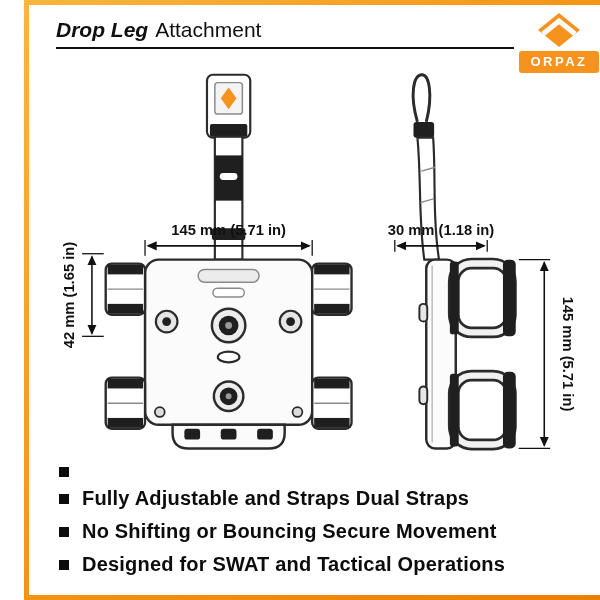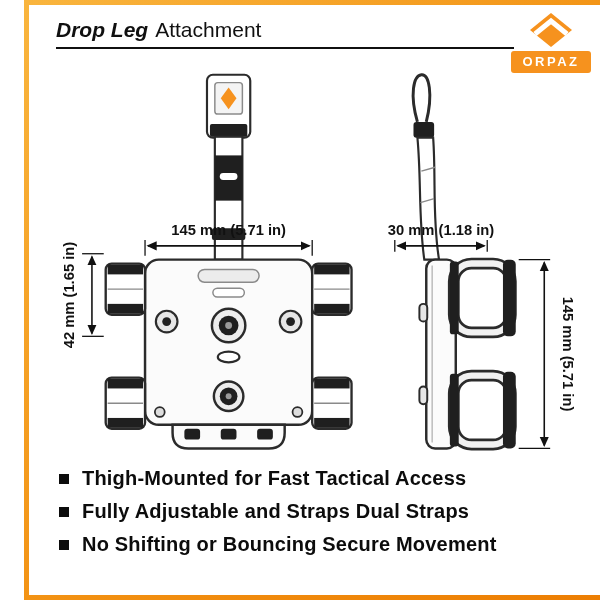--- a/index.html
+++ b/index.html
@@ -7,21 +7,21 @@
   .frame { width:600px; height:600px; box-sizing:border-box; padding:5px;
            background:linear-gradient(135deg,#f9b53e 0%,#f29011 55%,#ec7d02 100%);margin-left:24px; }
   .page { width:100%; height:100%; background:#ffffff; position:relative; overflow:hidden; }
 
   
   .header { position:relative; height:56px; box-sizing:border-box; padding:13px 24px 0 27px; }
   .title { font-size:21px; color:#101010; white-space:nowrap; }
   .title-bold { font-weight:bold; font-style:italic; }
   .title-reg { font-weight:400; margin-left:7px; }
   .divider { position:absolute; left:27px; top:42px; width:458px; height:2px; background:#101010; }
-  .logo { position:absolute; top:7px; right:28px; width:80px; text-align:center; }
+  .logo { position:absolute; top:7px; right:20px; width:80px; text-align:center; }
   .logo svg { display:block; margin:0 auto; }
   .logo-badge { margin-top:3px; background:#F6921E; color:#ffffff; font-weight:bold;
                 font-size:13px; letter-spacing:2.5px; padding:3px 0 4px; border-radius:3px; }
 
   
   svg.diagram { display:block; width:100%; height:auto; }
   svg.diagram text { font-family:"Liberation Sans", sans-serif; font-weight:bold;
                      font-size:15px; fill:#111111; }
   .outline { stroke:#2b2b2b; }
   .dimline { stroke:#111111; stroke-width:1.6; }
@@ -170,26 +170,29 @@
           <line class="extline" x1="498" y1="394" x2="530" y2="394"></line>
           <line class="dimline" x1="524" y1="205" x2="524" y2="391" marker-start="url(#arr)" marker-end="url(#arr)"></line>
           <text x="543" y="298" text-anchor="middle" transform="rotate(90 543 298)">145 mm (5.71 in)</text>
         </g>
       </g>
     </svg>
 
     <div class="features">
       <div class="feature">
         <span class="bullet"></span>
-        <span class="feature-text">Thigh-Mounted for Fast Tactical Access</span>
       </div>
       <div class="feature">
         <span class="bullet"></span>
         <span class="feature-text">Fully Adjustable and Straps Dual Straps</span>
       </div>
       <div class="feature">
         <span class="bullet"></span>
         <span class="feature-text">No Shifting or Bouncing Secure Movement</span>
       </div>
+      <div class="feature">
+        <span class="bullet"></span>
+        <span class="feature-text">Designed for SWAT and Tactical Operations</span>
+      </div>
     </div>
 
   </div>
 </div>
 
 </body></html>

